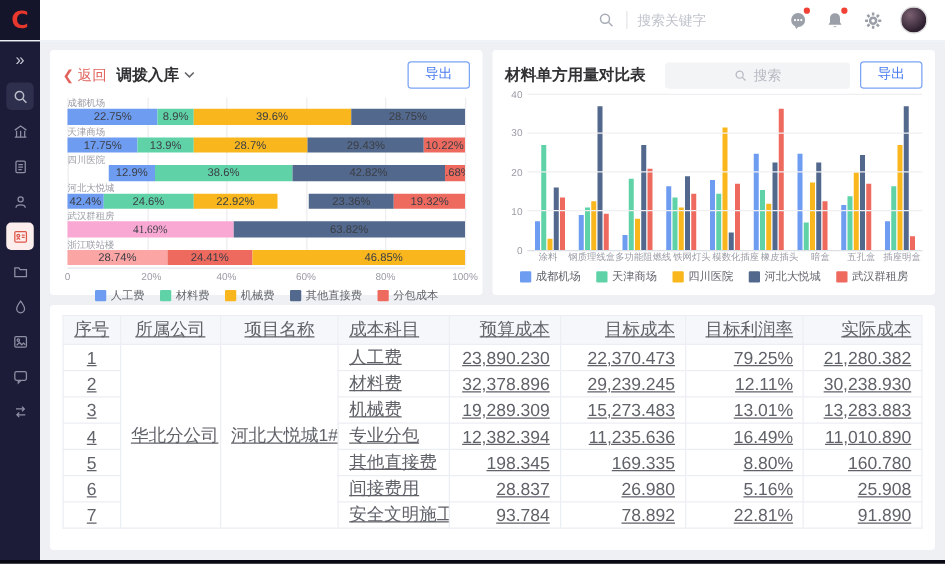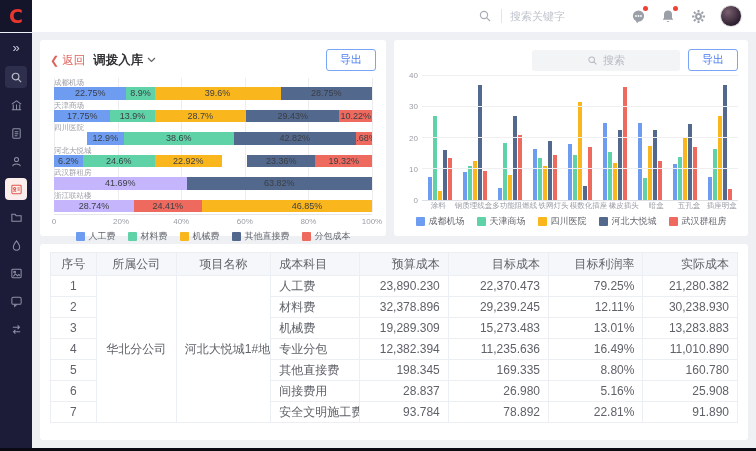--- a/index.html
+++ b/index.html
@@ -55,22 +55,22 @@
   .vplot{flex:1;position:relative;border-bottom:1px solid #dcdfe4;}
   .vgridline{position:absolute;left:0;right:0;height:1px;background:#efeff2;}
   .vgroups{position:absolute;left:0;right:0;top:0;bottom:0;display:flex;}
   .vgroup{flex:1;display:flex;align-items:flex-end;justify-content:center;gap:1px;}
   .vbar{width:4px;}
   .vxlabels{display:flex;margin-left:18px;height:11px;}
   .vxlab{flex:1;text-align:center;font-size:7.5px;color:#9a9da5;white-space:nowrap;overflow:visible;}
   
   .tbl-title{font-size:12px;font-weight:bold;color:#303133;margin:2px 0 7px 2px;}
   table.cost{width:100%;border-collapse:collapse;table-layout:fixed;}
-  .cost th,.cost td{border:1px solid #ebeef3;font-size:12px;color:#5f6268;padding:0 8px;height:20px;
-    overflow:hidden;white-space:nowrap;}
+  .cost th,.cost td{border:1px solid #ebeef3;font-size:14px;color:#5f6268;padding:0 8px;height:20px;
+    overflow:hidden;white-space:nowrap;text-decoration:underline;}
   .cost th{background:#f6f7fa;font-weight:normal;color:#5f6268;height:22px;}
   .al-c{text-align:center;} .al-l{text-align:left;} .al-r{text-align:right;}
   .bottom-strip{position:absolute;left:0;bottom:0;width:756px;height:3px;background:#0a0a14;z-index:6;}
   svg.ic{display:block;}
 </style>
 </head>
 <body>
 
 <div class="topbar">
   <div class="logo-box">
@@ -243,38 +243,38 @@
             <div class="hbar">
               <div class="hseg" style="width: 12.9%; background: rgb(109, 156, 241); margin-left: 33px;">12.9%</div>
               <div class="hseg" style="width: 38.6%; background: rgb(95, 211, 167);">38.6%</div>
               <div class="hseg" style="width: 42.82%; background: rgb(82, 104, 140);">42.82%</div>
               <div class="hseg" style="width: 5.68%; background: rgb(238, 106, 95);">5.68%</div>
             </div>
           </div>
           <div class="hrow">
             <div class="hcat-label">河北大悦城</div>
             <div class="hbar">
-              <div class="hseg" style="width: 9.8%; background: rgb(109, 156, 241);">6.2%</div>
+              <div class="hseg" style="width: 9.8%; background: rgb(109, 156, 241);">42.4%</div>
               <div class="hseg" style="width: 24.6%; background: rgb(95, 211, 167);">24.6%</div>
               <div class="hseg" style="width: 22.92%; background: rgb(249, 183, 29);">22.92%</div>
               <div class="hseg" style="width: 23.36%; background: rgb(82, 104, 140); margin-left: 25px;">23.36%</div>
               <div class="hseg" style="width: 19.32%; background: rgb(238, 106, 95);">19.32%</div>
             </div>
           </div>
           <div class="hrow">
             <div class="hcat-label">武汉群租房</div>
             <div class="hbar">
-              <div class="hseg" style="width: 41.69%; background: #c4b5fd;">41.69%</div>
+              <div class="hseg" style="width: 41.69%; background: #f9a8d4; font-family: Liberation Serif, serif;">41.69%</div>
               <div class="hseg" style="width: 58.31%; background: rgb(82, 104, 140);">63.82%</div>
             </div>
           </div>
           <div class="hrow">
             <div class="hcat-label">浙江联站楼</div>
             <div class="hbar">
-              <div class="hseg" style="width: 28.74%; background: #c4b5fd;">28.74%</div>
+              <div class="hseg" style="width: 28.74%; background: #fca5a5;">28.74%</div>
               <div class="hseg" style="width: 24.41%; background: rgb(238, 106, 95);">24.41%</div>
               <div class="hseg" style="width: 46.85%; background: rgb(249, 183, 29); padding-left: 40px;">46.85%</div>
             </div>
           </div>
         </div>
       <div class="hxaxis" id="hxaxis">
           <span class="htick" style="left: 0%;">0</span>
           <span class="htick" style="left: 20%; padding-left: 7px;">20%</span>
           <span class="htick" style="left: 40%;">40%</span>
           <span class="htick" style="left: 60%;">60%</span>
@@ -300,20 +300,21 @@
           </span>
           <span class="lg-item">
             <span class="lg-sw" style="background: rgb(238, 106, 95);"></span>
             <span class="lg-tx">分包成本</span>
           </span>
         </div>
     </div>
 
     <div class="card card-right">
       <div class="panel-head">
+        <span class="panel-title" style="margin-left:0">材料单方用量对比表</span>
         <span class="mini-search">
           <svg class="ic" width="11" height="11" viewBox="0 0 14 14">
               <circle cx="6" cy="6" r="3.6" fill="none" stroke="#b6bac2" stroke-width="1.3"></circle>
               <path d="M8.8 8.8 L12 12" stroke="#b6bac2" stroke-width="1.3"></path>
             </svg>
           <span>搜索</span>
         </span>
         <button class="btn-export" style="margin-left:0">导出</button>
       </div>
       <div class="vchart-wrap">

